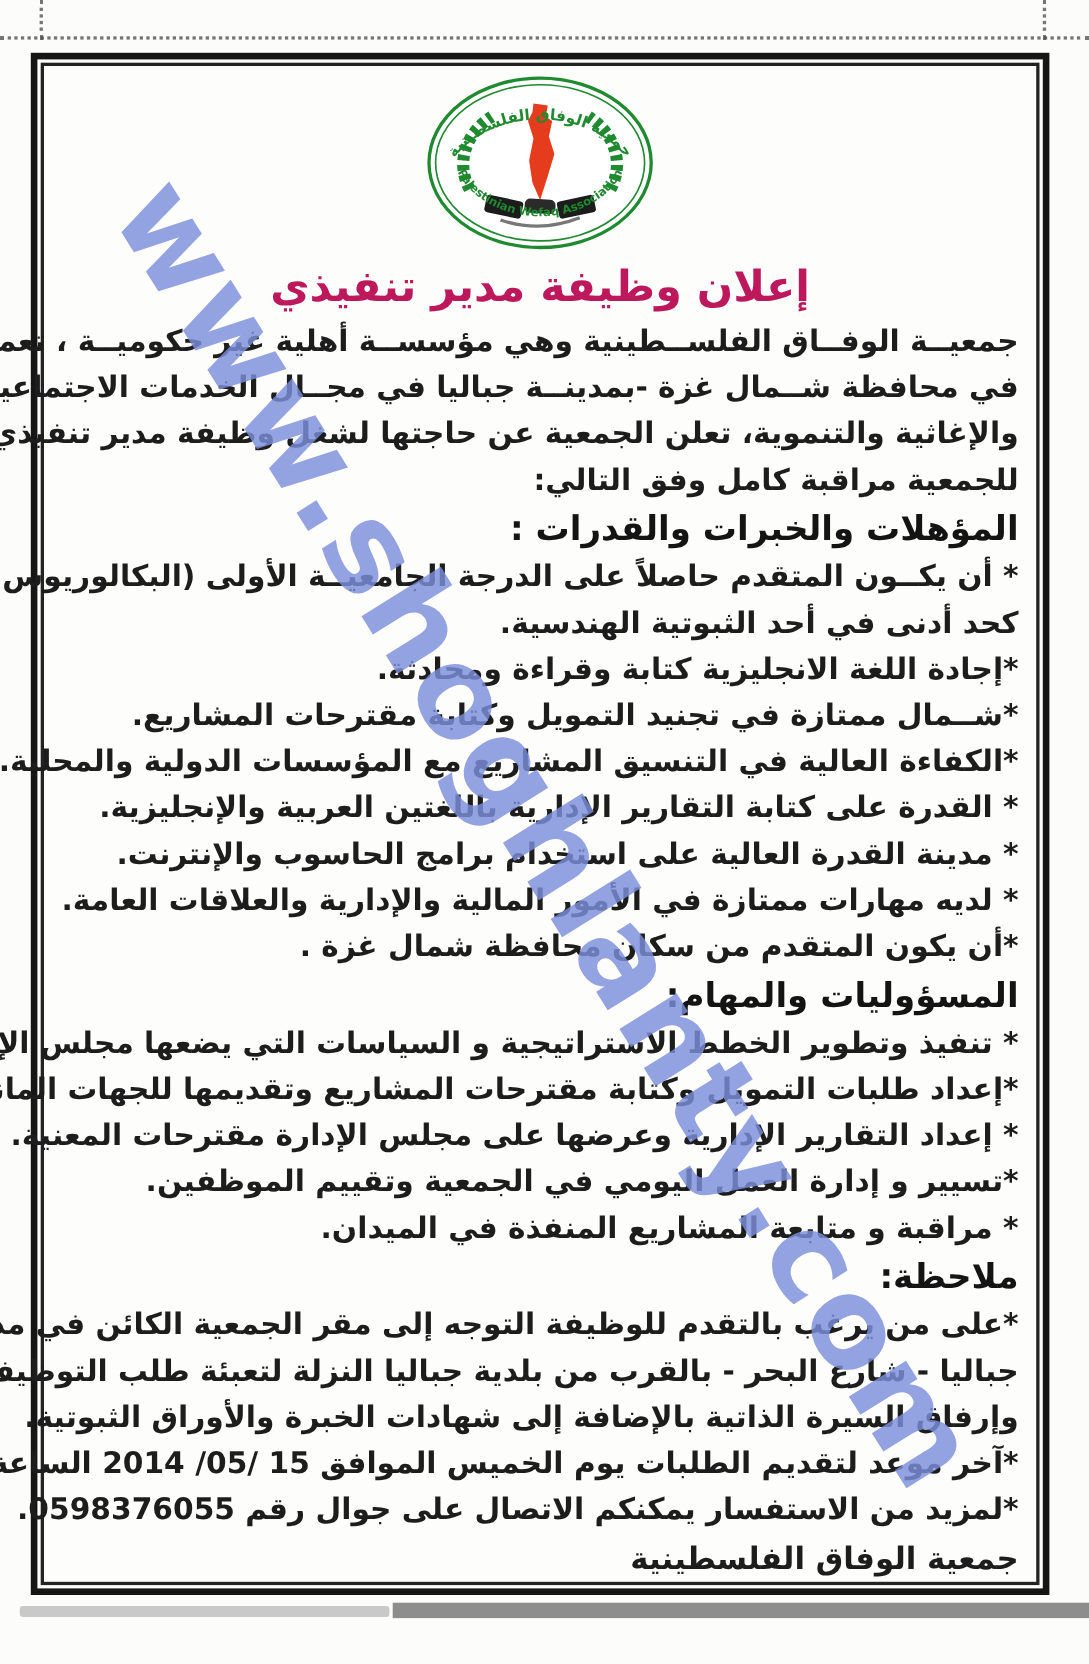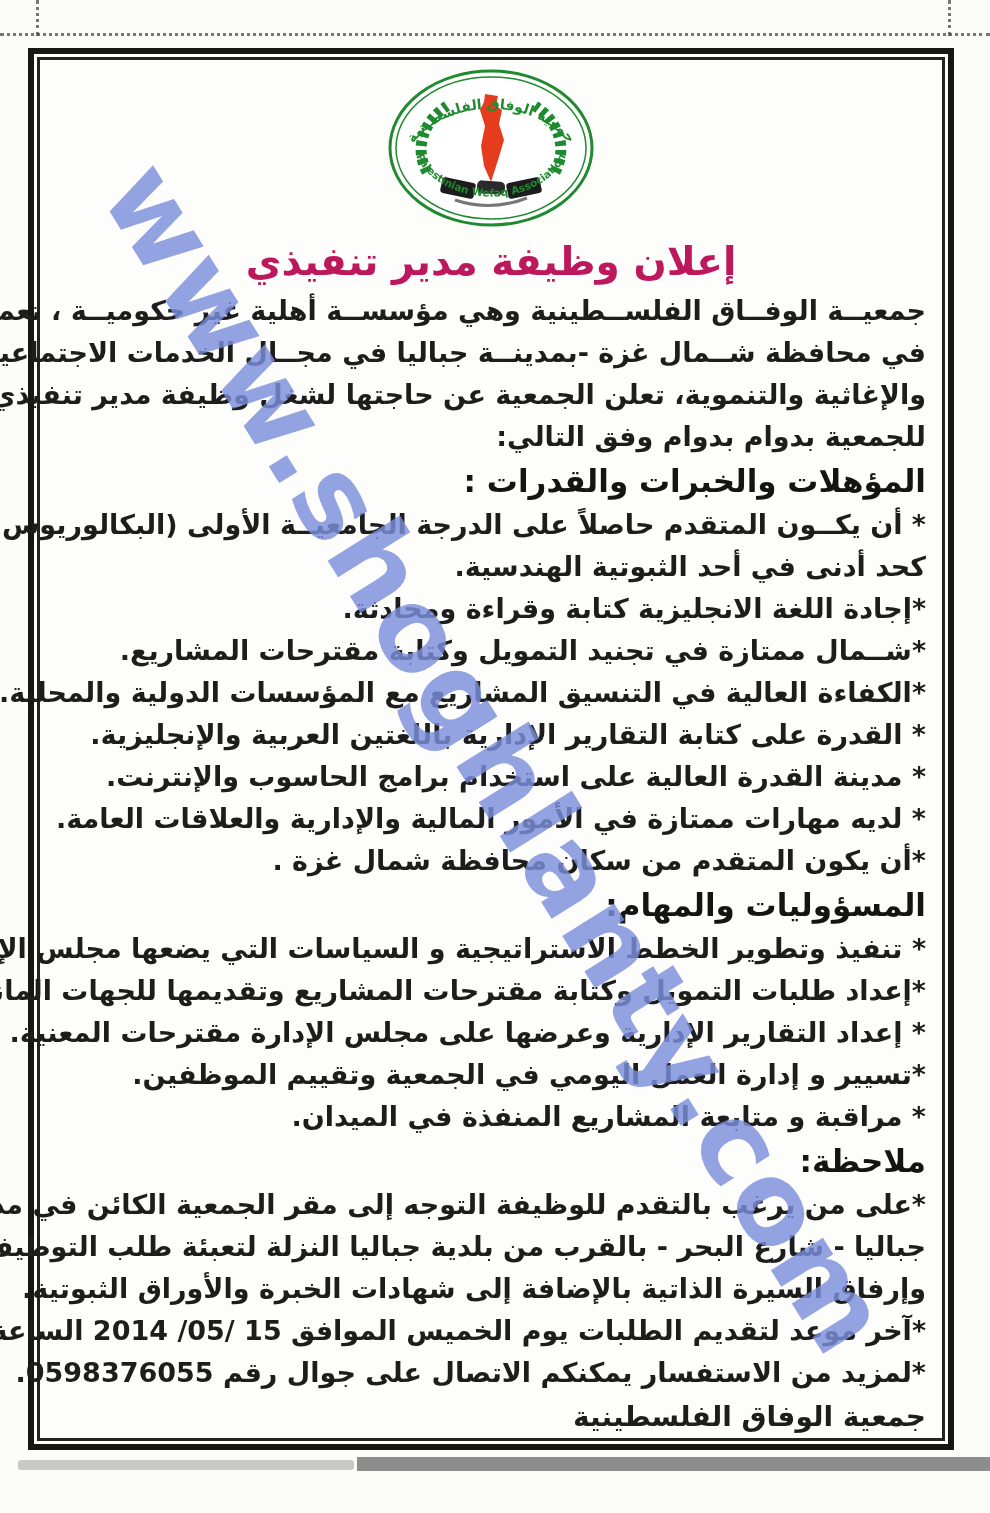--- a/index.html
+++ b/index.html
@@ -116,21 +116,21 @@
             <textPath href="#bottomArc" startOffset="50%" text-anchor="middle">Palestinian Wefaq Association</textPath>
           </text>
         </svg>
       </div>
 
       <div class="ad-title">إعلان وظيفة مدير تنفيذي</div>
 
       <div class="line">جمعيــة الوفــاق الفلســطينية وهي مؤسســة أهلية غير حكوميــة ، تعمل</div>
       <div class="line">في محافظة شــمال غزة -بمدينــة جباليا  في مجــال الخدمات الاجتماعية</div>
       <div class="line">والإغاثية والتنموية، تعلن الجمعية عن حاجتها لشغل وظيفة مدير تنفيذي</div>
-      <div class="line">للجمعية بدوام بدوام وفق التالي:</div>
+      <div class="line">للجمعية مراقبة كامل وفق التالي:</div>
 
       <div class="heading">المؤهلات والخبرات والقدرات :</div>
       <div class="line">* أن يكــون المتقدم حاصلاً على الدرجة الجامعيــة الأولى (البكالوريوس)</div>
       <div class="line">كحد أدنى في أحد الثبوتية الهندسية.</div>
       <div class="line">*إجادة اللغة الانجليزية كتابة وقراءة ومحادثة.</div>
       <div class="line">*شــمال ممتازة في تجنيد التمويل وكتابة مقترحات المشاريع.</div>
       <div class="line">*الكفاءة العالية في التنسيق المشاريع مع المؤسسات الدولية والمحلية.</div>
       <div class="line">* القدرة على كتابة التقارير الإدارية باللغتين العربية والإنجليزية.</div>
       <div class="line">* مدينة القدرة العالية على استخدام برامج الحاسوب والإنترنت.</div>
       <div class="line">* لديه مهارات ممتازة في الأمور المالية والإدارية والعلاقات العامة.</div>

